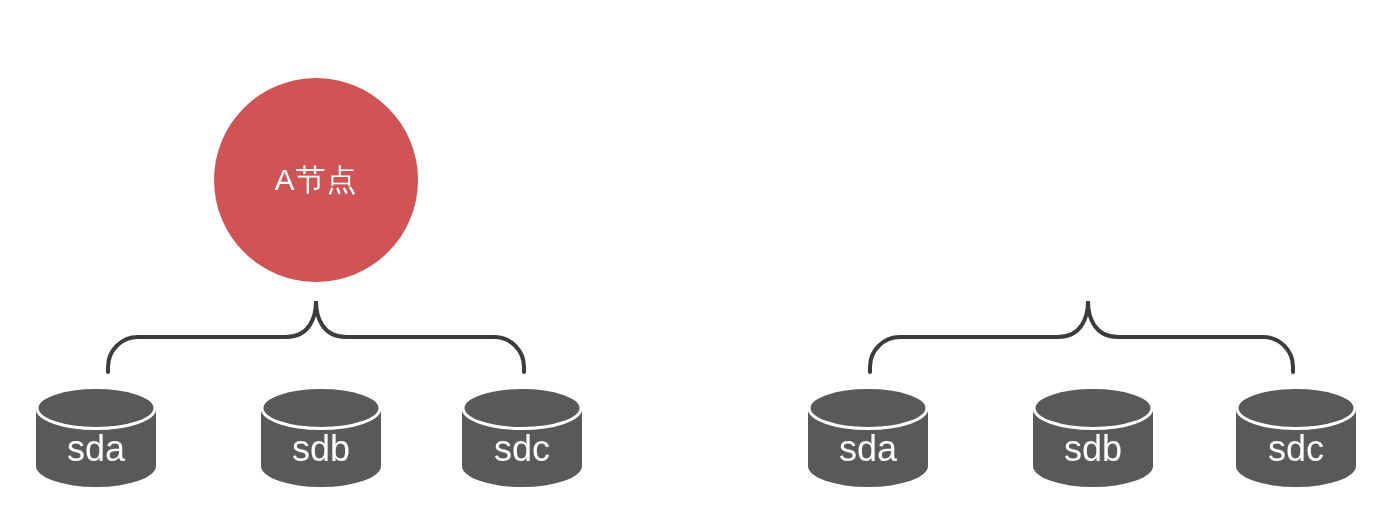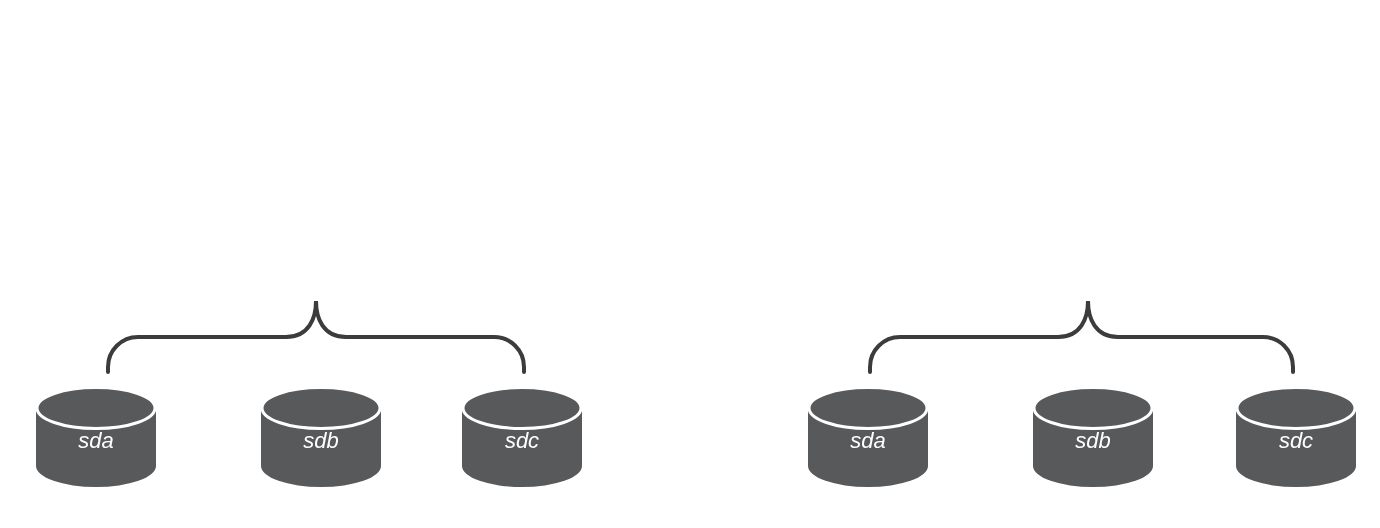--- a/index.html
+++ b/index.html
@@ -37,35 +37,37 @@
     position:absolute;
     width:122px;height:102px;top:386px;
   }
   .disk svg{position:absolute;left:0;top:0;width:122px;height:102px;}
   .cyl-body{fill:var(--disk);}
   .cyl-top{fill:var(--disk);stroke:var(--label);stroke-width:3;}
   .disk-label{
     position:absolute;left:0;right:0;top:42px;
     text-align:center;
     color:var(--label);
-    font-size:22px;
-    font-style:italic;
+    font-size:36px;
   }
   .brace{fill:none;stroke:var(--brace);stroke-width:4;stroke-linecap:round;}
 </style>
 </head>
 <body>
 
 <div class="canvas">
 
   <svg class="overlay" viewBox="0 0 1380 528" xmlns="http://www.w3.org/2000/svg">
     <path class="brace" d="M108,372 V367 A30,30 0 0 1 138,337 H286 C309,337 316,318 316,301 C316,318 323,337 346,337 H494 A30,30 0 0 1 524,367 V372"></path>
     <path class="brace" d="M870,372 V367 A30,30 0 0 1 900,337 H1058 C1081,337 1088,318 1088,301 C1088,318 1095,337 1118,337 H1263 A30,30 0 0 1 1293,367 V372"></path>
   </svg>
 
+  <div class="node" style="left:214px">
+    <span class="node-label">A节点</span>
+  </div>
 
   <div class="disk" style="left:35px">
     <svg viewBox="0 0 122 102" xmlns="http://www.w3.org/2000/svg">
       <path class="cyl-body" d="M1,22 V80 a60,21 0 0 0 120,0 V22 a60,21 0 0 1 -120,0 Z"></path>
       <ellipse class="cyl-top" cx="61" cy="22" rx="59" ry="20.5"></ellipse>
     </svg>
     <span class="disk-label">sda</span>
   </div>
 
   <div class="disk" style="left:260px">

